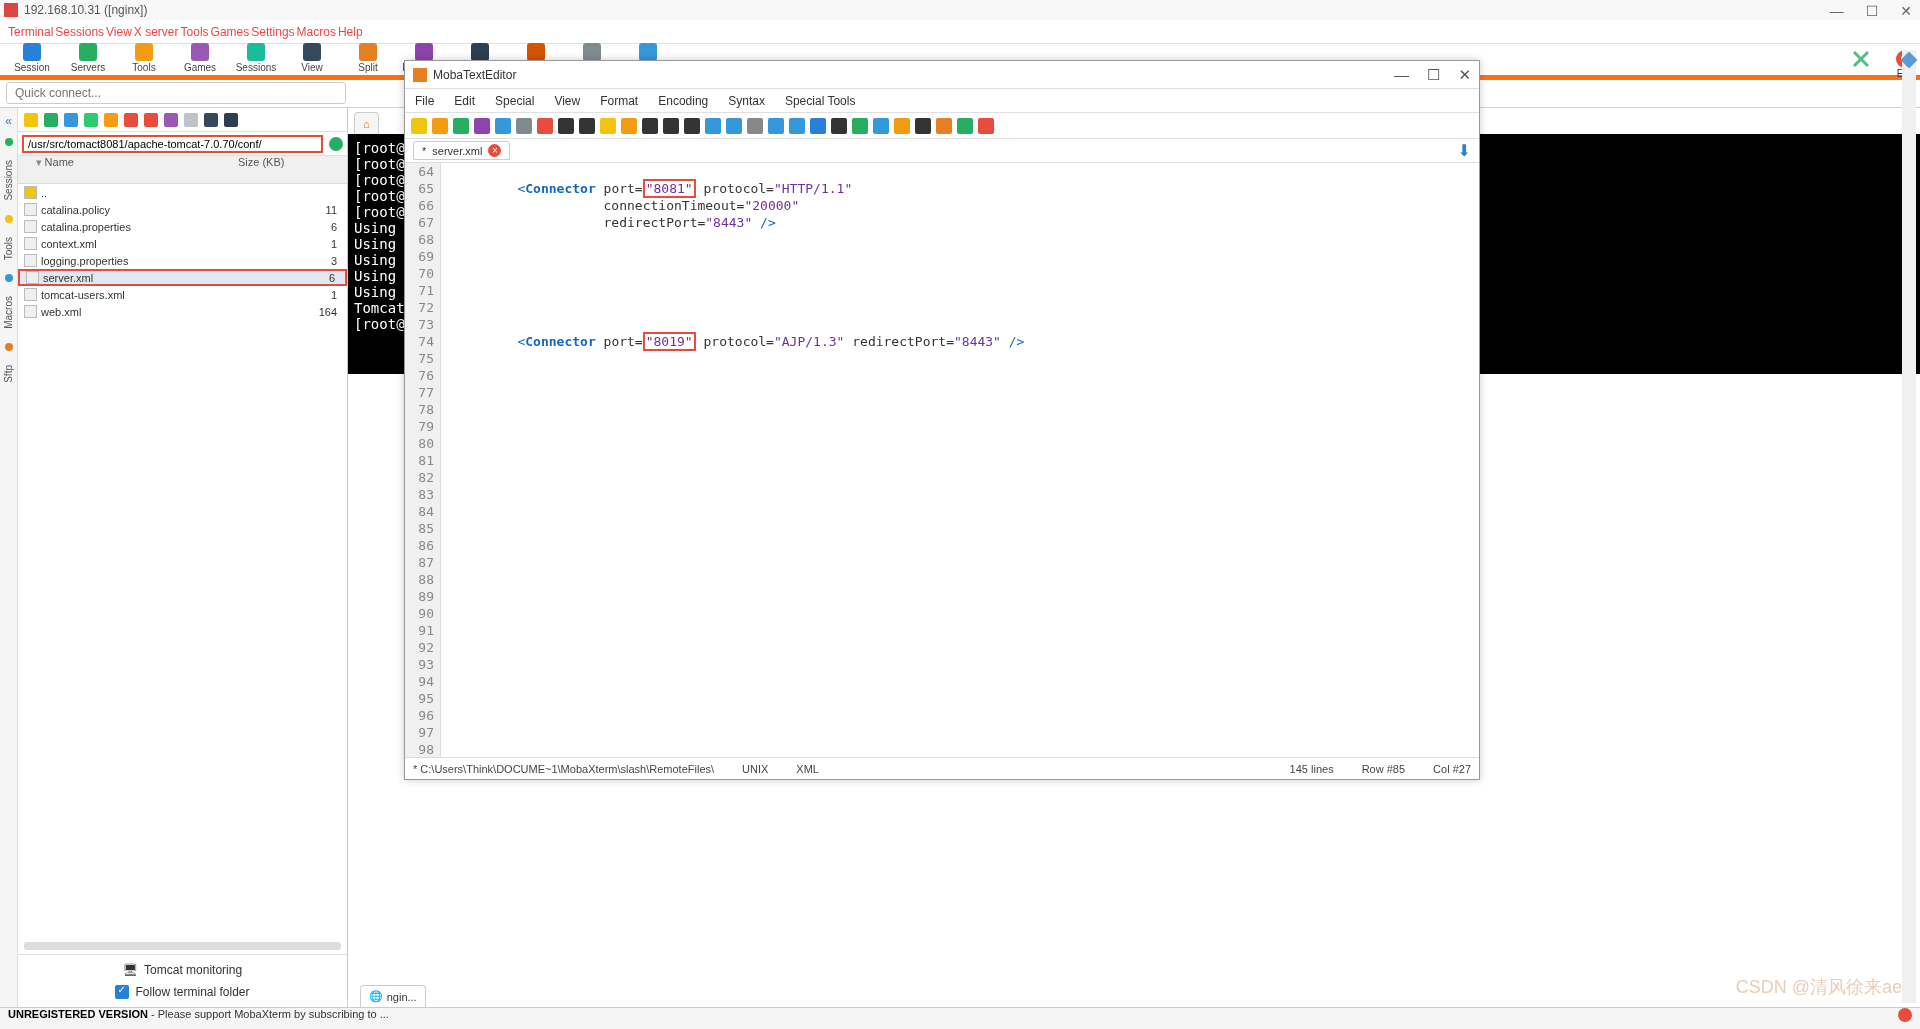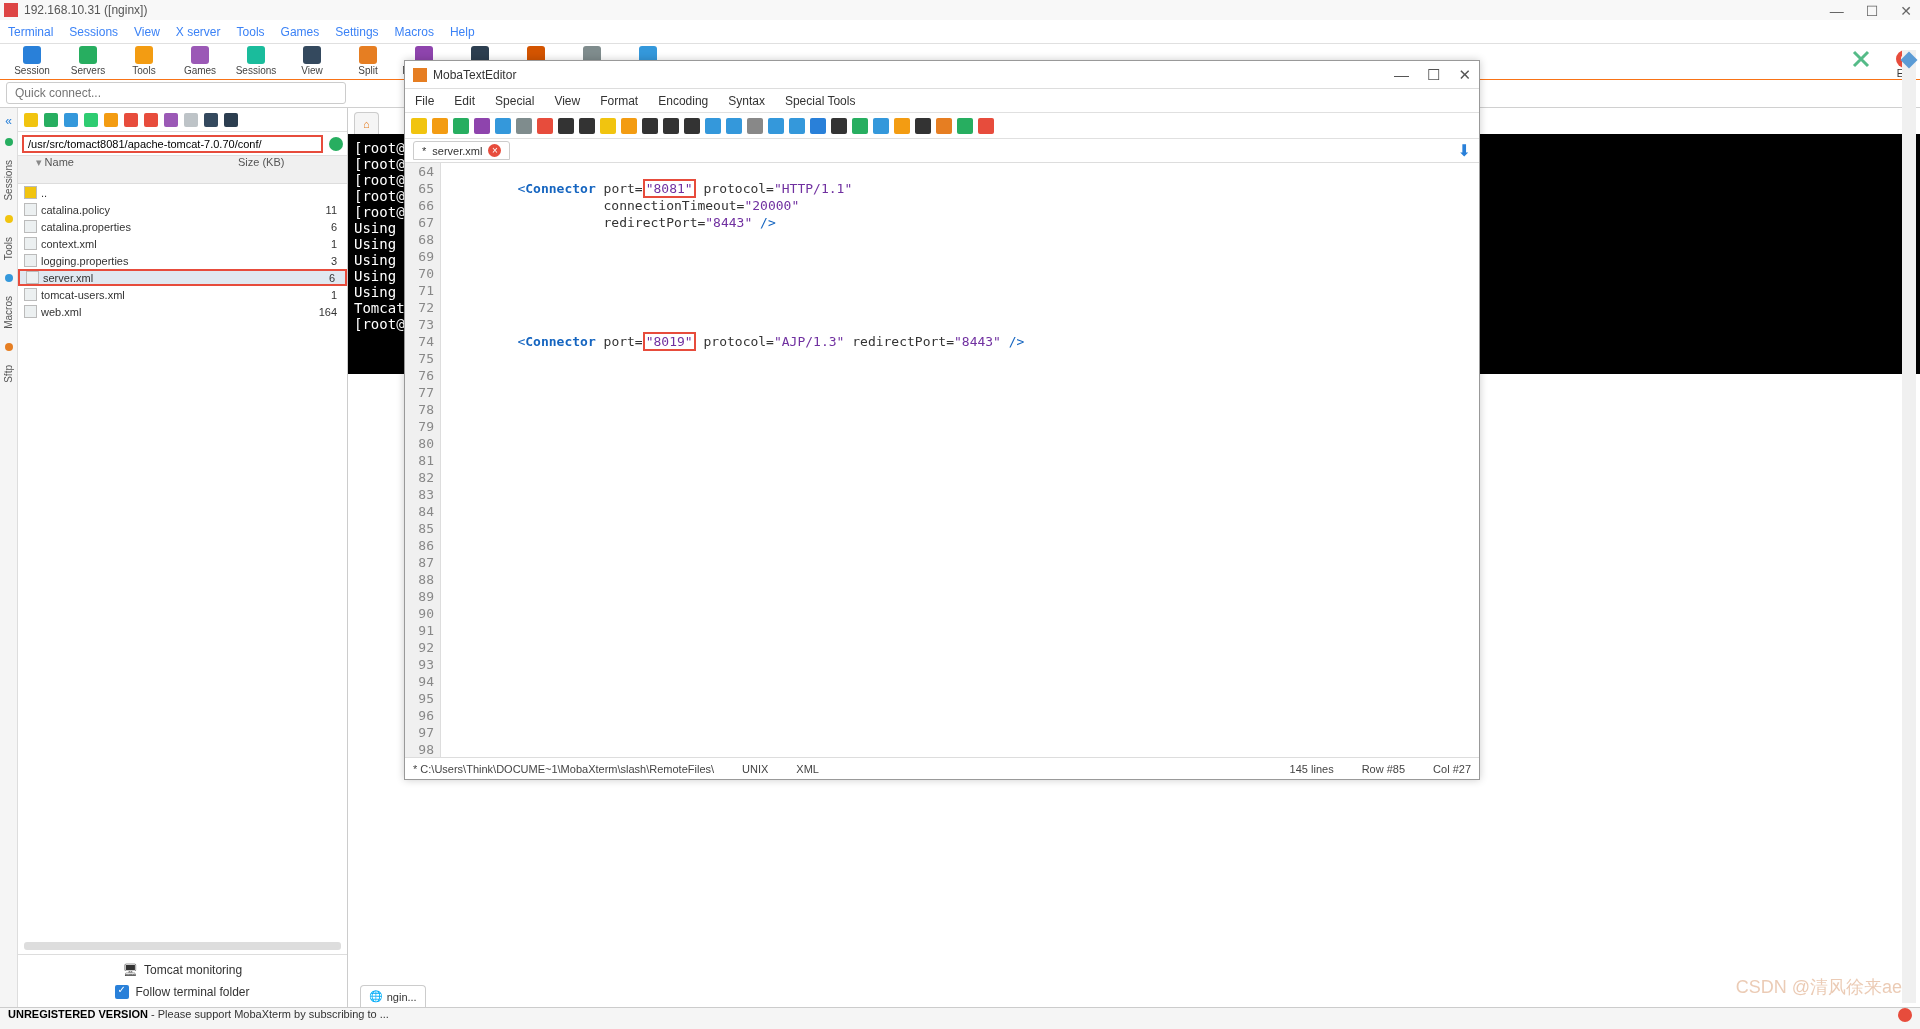--- a/index.html
+++ b/index.html
@@ -1,21 +1,21 @@
 <!DOCTYPE html>
 <html><head>
 <meta charset="utf-8">
 <style>
 *{box-sizing:border-box;margin:0;padding:0}
 body{font-family:"Segoe UI",Tahoma,sans-serif;font-size:12px;color:#333;background:#fff;width:1920px;height:1029px;overflow:hidden;position:relative}
 .title-bar{height:20px;background:#f8f8f8;display:flex;align-items:center;padding:0 4px;color:#555}
 .title-bar .icon{width:14px;height:14px;background:#d44;margin-right:6px}
-.menu-bar{height:24px;display:flex;align-items:center;gap:16px;padding:0 8px;border-bottom:1px solid #e0e0e0;color:#3b82f6}
+.menu-bar{height:24px;display:flex;align-items:center;gap:2px;padding:0 8px;border-bottom:1px solid #e0e0e0;color:#ef4444}
 .menu-bar span{cursor:default}
-.toolbar-row{height:36px;display:flex;align-items:flex-start;padding:2px 6px;border-bottom:1px solid #f97316;gap:4px}
+.toolbar-row{height:36px;display:flex;align-items:flex-end;padding:2px 6px;border-bottom:5px solid #f97316;gap:4px}
 .tb-item{display:flex;flex-direction:column;align-items:center;width:52px;font-size:10px;color:#444;cursor:pointer}
 .tb-item .ico{width:18px;height:18px;border-radius:3px;margin-bottom:1px}
 .quick-connect{height:28px;padding:2px 6px;border-bottom:1px solid #d0d0d0}
 .quick-connect input{width:340px;height:22px;border:1px solid #ccc;border-radius:3px;padding:0 8px;font-size:12px;color:#737373}
 .main-area{display:flex;height:calc(100% - 130px)}
 .side-tabs{width:18px;background:#f5f5f5;border-right:1px solid #ddd;display:flex;flex-direction:column;align-items:center;padding-top:6px;gap:10px}
 .side-tabs .vtab{writing-mode:vertical-rl;transform:rotate(180deg);font-size:10px;color:#555;padding:4px 0}
 .side-tabs .dot{width:8px;height:8px;border-radius:50%}
 .sftp-panel{width:330px;border-right:1px solid #ccc;display:flex;flex-direction:column}
 .sftp-tb{height:24px;display:flex;align-items:center;gap:6px;padding:0 6px;border-bottom:1px solid #e0e0e0}

